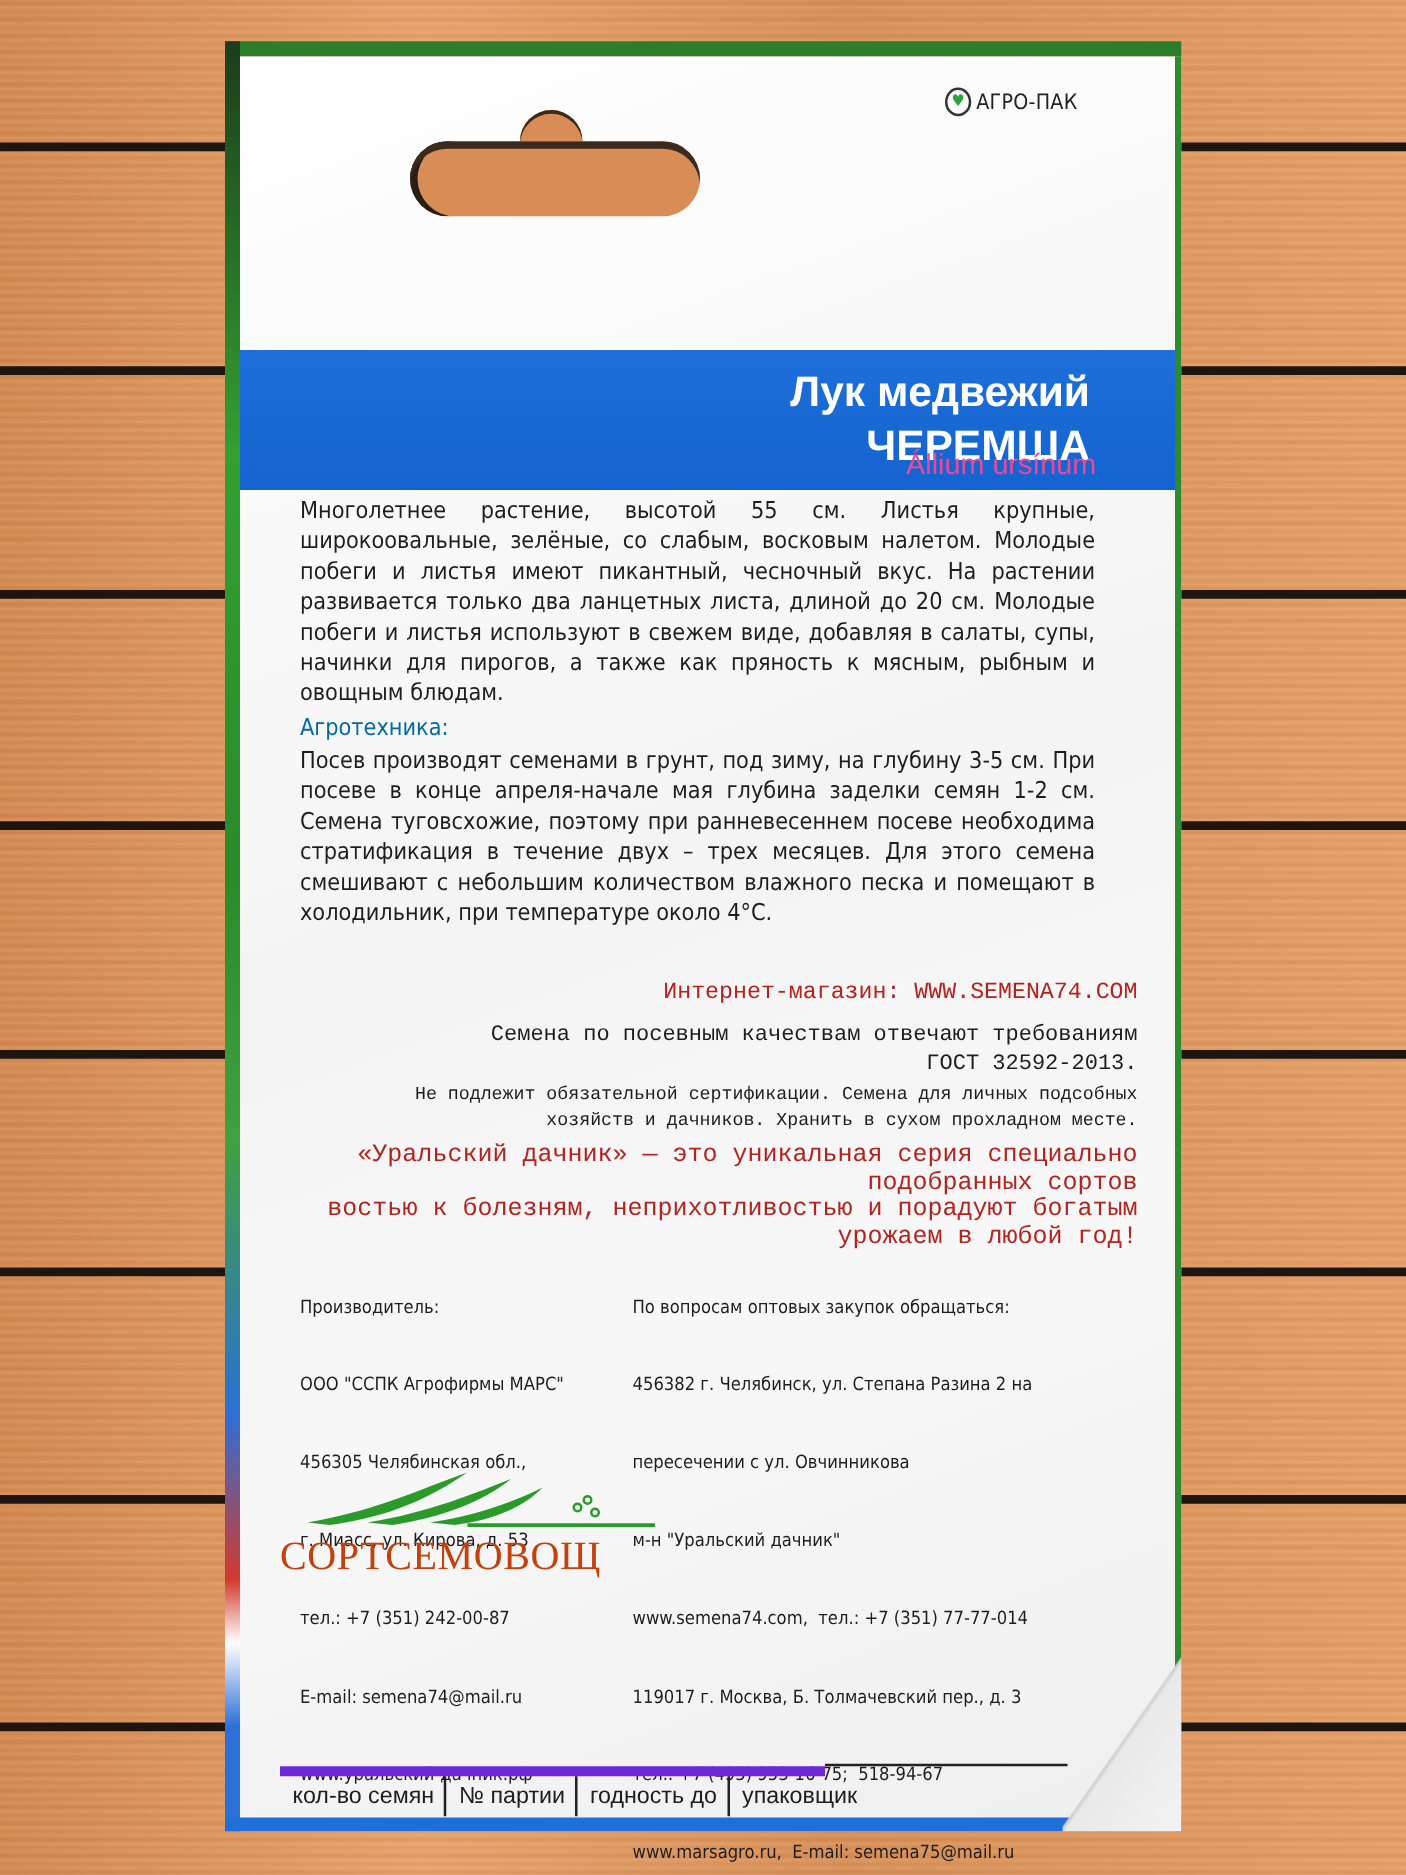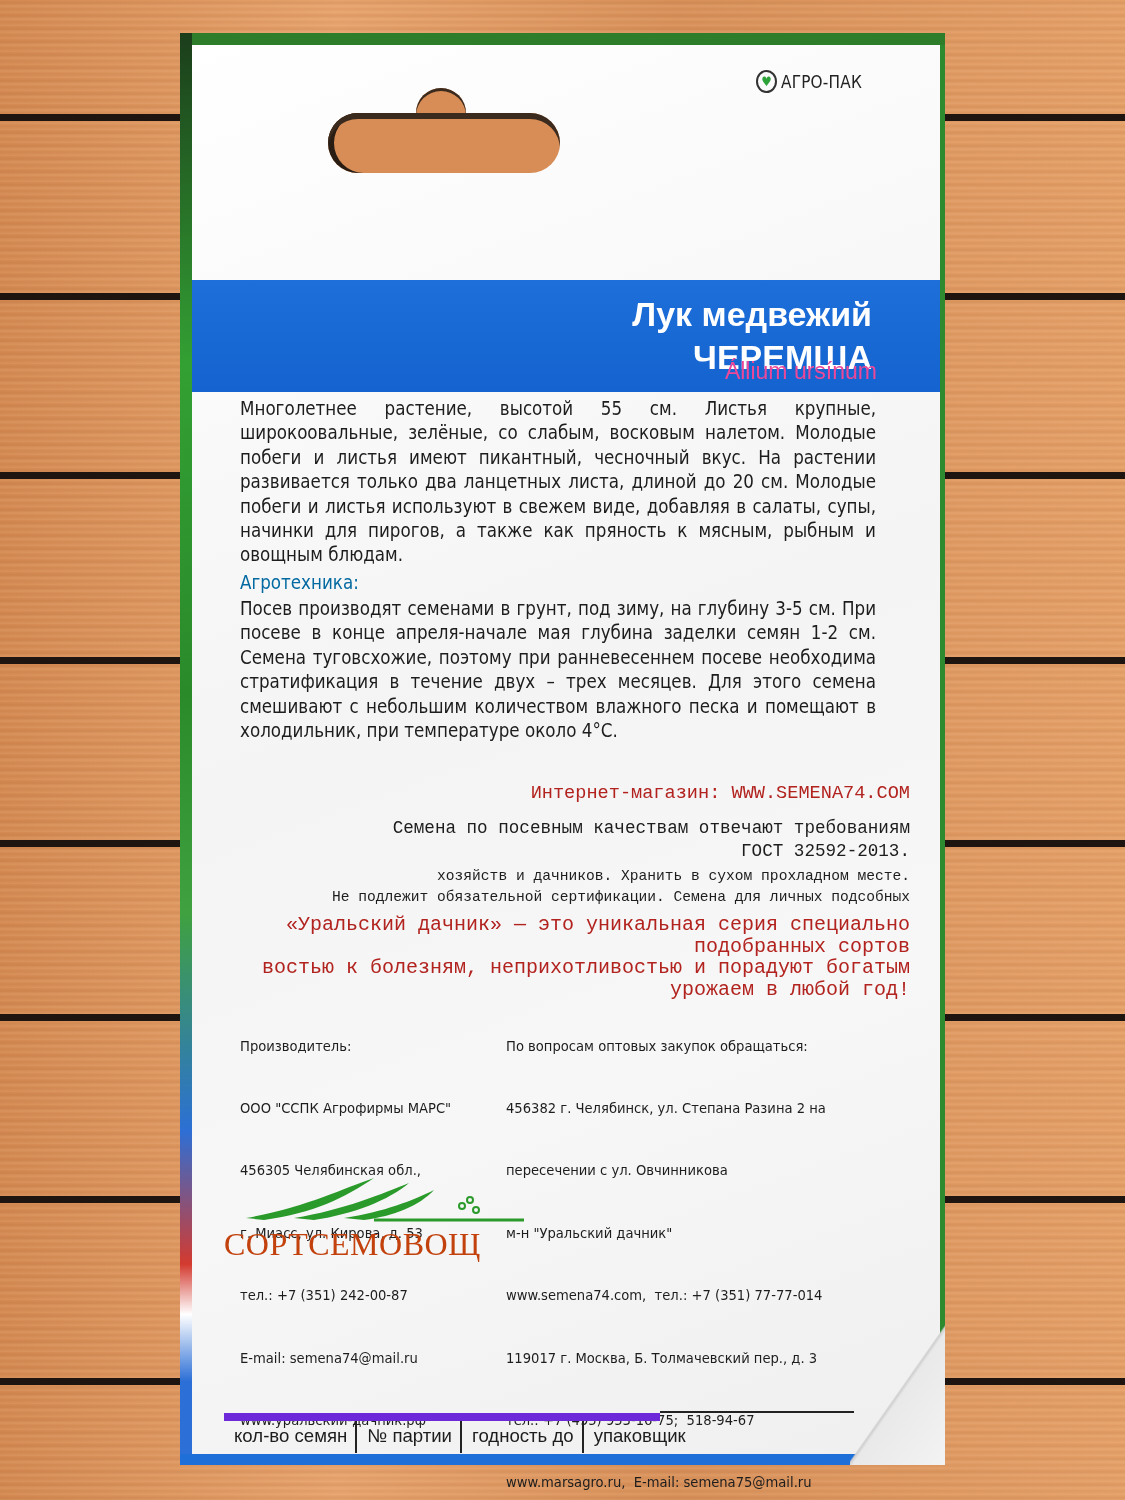--- a/index.html
+++ b/index.html
@@ -133,22 +133,22 @@
 <div class="body-text desc">Многолетнее растение, высотой 55 см. Листья крупные, широкоовальные, зелёные, со слабым, восковым налетом. Молодые побеги и листья имеют пикантный, чесночный вкус. На растении развивается только два ланцетных листа, длиной до 20 см. Молодые побеги и листья используют в свежем виде, добавляя в салаты, супы, начинки для пирогов, а также как пряность к мясным, рыбным и овощным блюдам.</div>
 <div class="agro-heading">Агротехника:</div>
 <div class="body-text agro">Посев производят семенами в грунт, под зиму, на глубину 3-5 см. При посеве в конце апреля-начале мая глубина задел­ки семян 1-2 см. Семена туговсхожие, поэтому при ранневе­сеннем посеве необходима стратификация в течение двух – трех месяцев. Для этого семена смешивают с небольшим количеством влажного песка и помещают в холодильник, при температуре около 4°С.</div>
 
 <div class="center shop">Интернет-магазин: WWW.SEMENA74.COM</div>
 <div class="center gost">
   <div>Семена по посевным качествам отвечают требованиям</div>
   <div>ГОСТ 32592-2013.</div>
 </div>
 <div class="center cert">
+  <div>Не подлежит обязательной сертификации. Семена для личных подсобных</div>
   <div>хозяйств и дачников. Хранить в сухом прохладном месте.</div>
-  <div>Не подлежит обязательной сертификации. Семена для личных подсобных</div>
 </div>
 <div class="center series">
   <div>«Уральский дачник» — это уникальная серия специально подобранных сортов</div>
   <div>востью к болезням, неприхотливостью и порадуют богатым урожаем в любой год!</div>
 </div>
 
 <div class="contacts left">
   <div>Производитель:</div>
   <div>ООО "ССПК Агрофирмы МАРС"</div>
   <div>456305 Челябинская обл.,</div>

